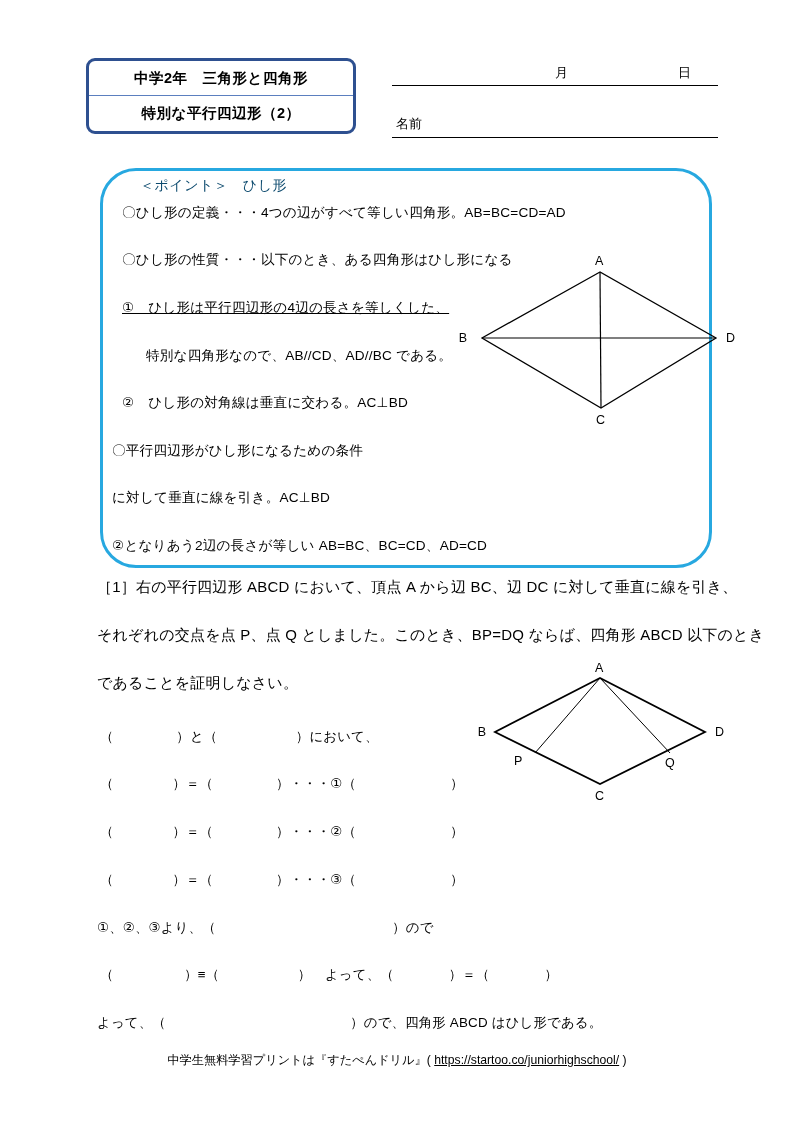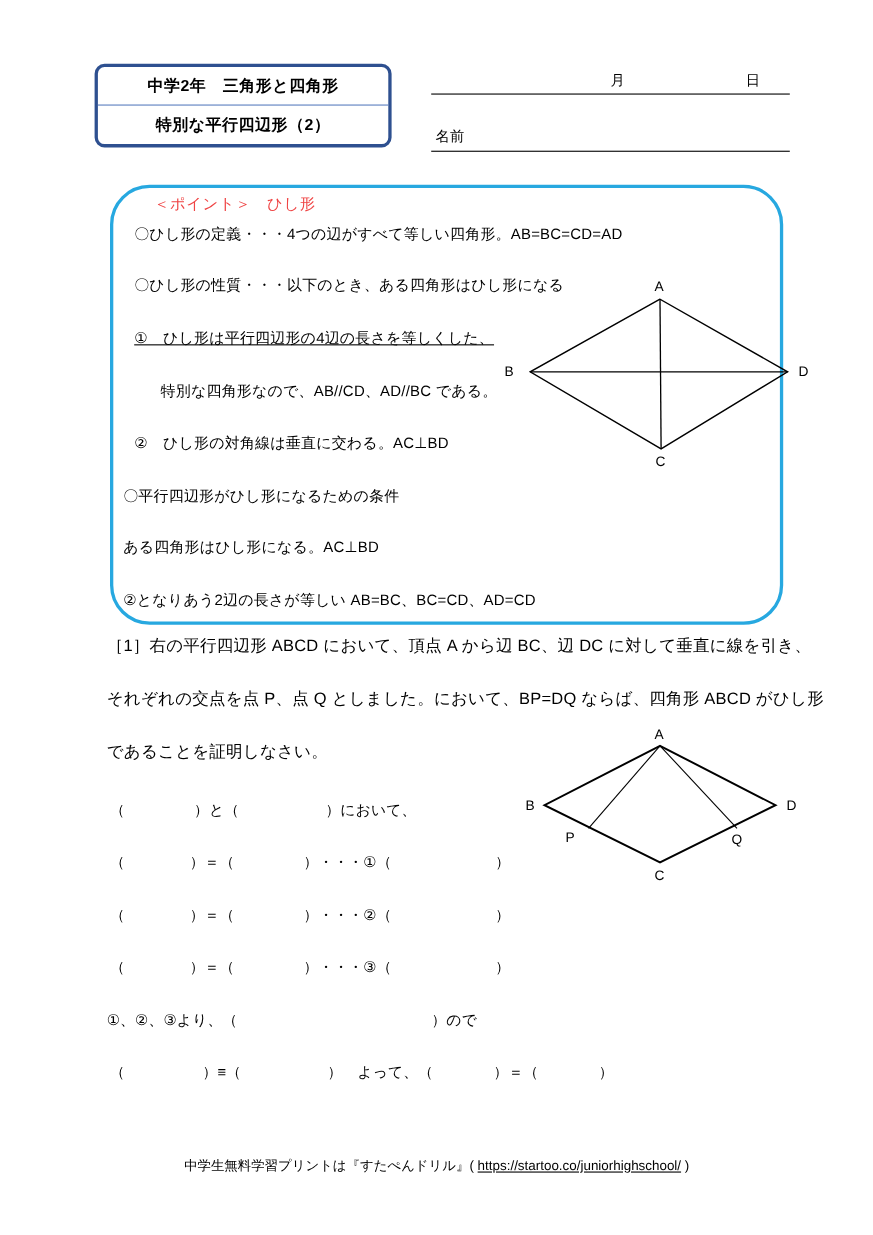--- a/index.html
+++ b/index.html
@@ -100,21 +100,21 @@
     border: 3px solid #27A8E0;
     border-radius: 36px;
     box-sizing: border-box;
     background: #ffffff;
   }
   .point-heading {
     position: absolute;
     left: 140px;
     top: 161px;
     font-size: 14px;
-    color: #ef4444;
+    color: #0c4a6e;
     letter-spacing: 0.5px;
     text-align: right;
   }
   .pt-line {
     position: absolute;
     font-size: 13.6px;
     color: #000;
     white-space: nowrap;
     letter-spacing: 0.2px;
   }
@@ -200,38 +200,38 @@
 
   <div class="point-box"></div>
   <div class="point-heading">＜ポイント＞　ひし形</div>
 
   <div class="pt-line pt-l1">〇ひし形の定義・・・4つの辺がすべて等しい四角形。AB=BC=CD=AD</div>
   <div class="pt-line pt-l2">〇ひし形の性質・・・以下のとき、ある四角形はひし形になる</div>
   <div class="pt-line pt-l3">①　ひし形は平行四辺形の4辺の長さを等しくした、</div>
   <div class="pt-line pt-l4">特別な四角形なので、AB//CD、AD//BC である。</div>
   <div class="pt-line pt-l5">②　ひし形の対角線は垂直に交わる。AC⊥BD</div>
   <div class="pt-line pt-l6">〇平行四辺形がひし形になるための条件</div>
-  <div class="pt-line pt-l7">ある四角形はひし形になる。AC⊥BD</div>
+  <div class="pt-line pt-l7">に対して垂直に線を引き。AC⊥BD</div>
   <div class="pt-line pt-l8">②となりあう2辺の長さが等しい AB=BC、BC=CD、AD=CD</div>
 
   <div class="fig" style="left:470px; top:238px;">
     <svg width="262" height="162" viewBox="0 0 262 162">
 
       <polygon points="130,18 12,84 131,154 246,84" fill="none" stroke="#000" stroke-width="1.3"></polygon>
       <line x1="130" y1="18" x2="131" y2="154" stroke="#000" stroke-width="1.2"></line>
       <line x1="12" y1="84" x2="246" y2="84" stroke="#000" stroke-width="1.2"></line>
       <text class="fig-label" x="125" y="11">A</text>
       <text class="fig-label" x="-3" y="88" text-anchor="end">B</text>
       <text class="fig-label" x="126" y="170">C</text>
       <text class="fig-label" x="256" y="88">D</text>
     </svg>
   </div>
 
   <div class="q-line q1">［1］右の平行四辺形 ABCD において、頂点 A から辺 BC、辺 DC に対して垂直に線を引き、</div>
-  <div class="q-line q2">それぞれの交点を点 P、点 Q としました。において、BP=DQ ならば、四角形 ABCD がひし形</div>
+  <div class="q-line q2">それぞれの交点を点 P、点 Q としました。このとき、BP=DQ ならば、四角形 ABCD 以下のとき</div>
   <div class="q-line q3">であることを証明しなさい。</div>
 
   <div class="fig" style="left:487px; top:645px;">
     <svg width="232" height="145" viewBox="0 0 232 145">
 
       <polygon points="113,17 8,71 113,123 218,71" fill="none" stroke="#000" stroke-width="1.8"></polygon>
       <line x1="113" y1="17" x2="48" y2="92" stroke="#000" stroke-width="1"></line>
       <line x1="113" y1="17" x2="183" y2="92" stroke="#000" stroke-width="1"></line>
       <text class="fig-label" x="108" y="11">A</text>
       <text class="fig-label" x="-1" y="75" text-anchor="end">B</text>
@@ -241,18 +241,19 @@
       <text class="fig-label" x="178" y="106">Q</text>
     </svg>
   </div>
 
   <div class="blank-line b1">（                ）と（                    ）において、</div>
   <div class="blank-line b2">（               ）＝（                ）・・・①（                        ）</div>
   <div class="blank-line b3">（               ）＝（                ）・・・②（                        ）</div>
   <div class="blank-line b4">（               ）＝（                ）・・・③（                        ）</div>
   <div class="blank-line b6">（                  ）≡（                    ）　よって、（              ）＝（              ）</div>
   <div class="blank-line b5">①、②、③より、（                                             ）ので</div>
+  <div class="blank-line b7">よって、（                                               ）ので、四角形 ABCD はひし形である。</div>
 
   <div class="footer">
     <span>中学生無料学習プリントは『すたぺんドリル』(  </span><span class="url">https://startoo.co/juniorhighschool/</span><span>  )</span>
   </div>
 
 </div>
 
 </body></html>

